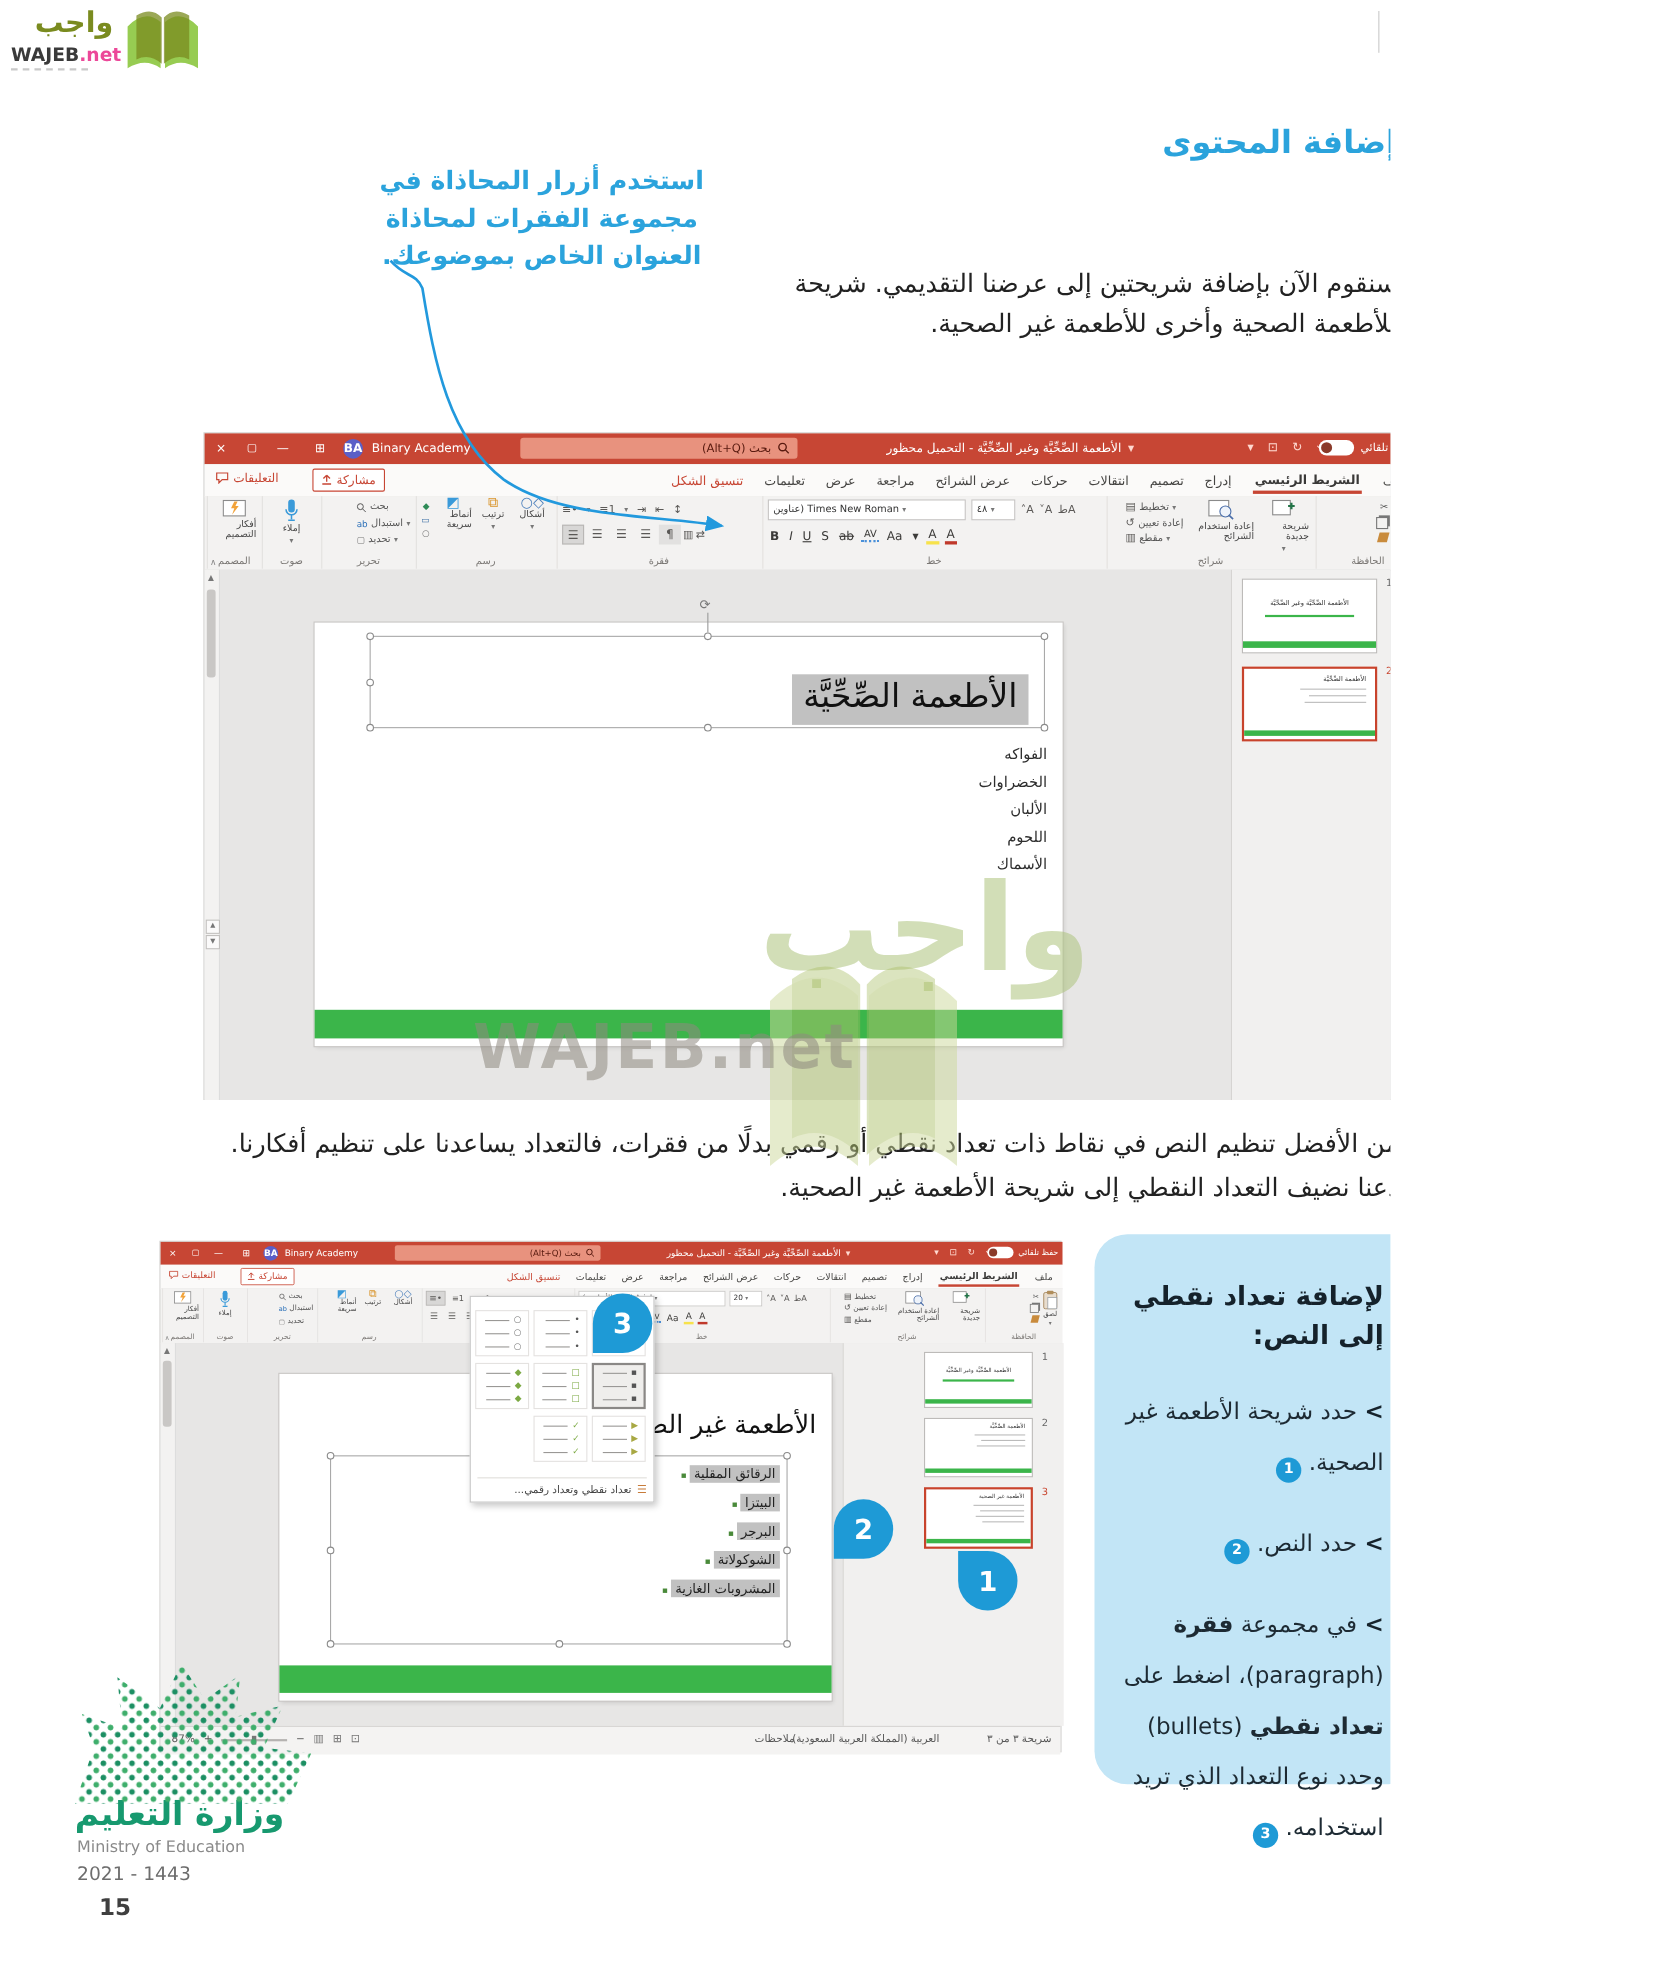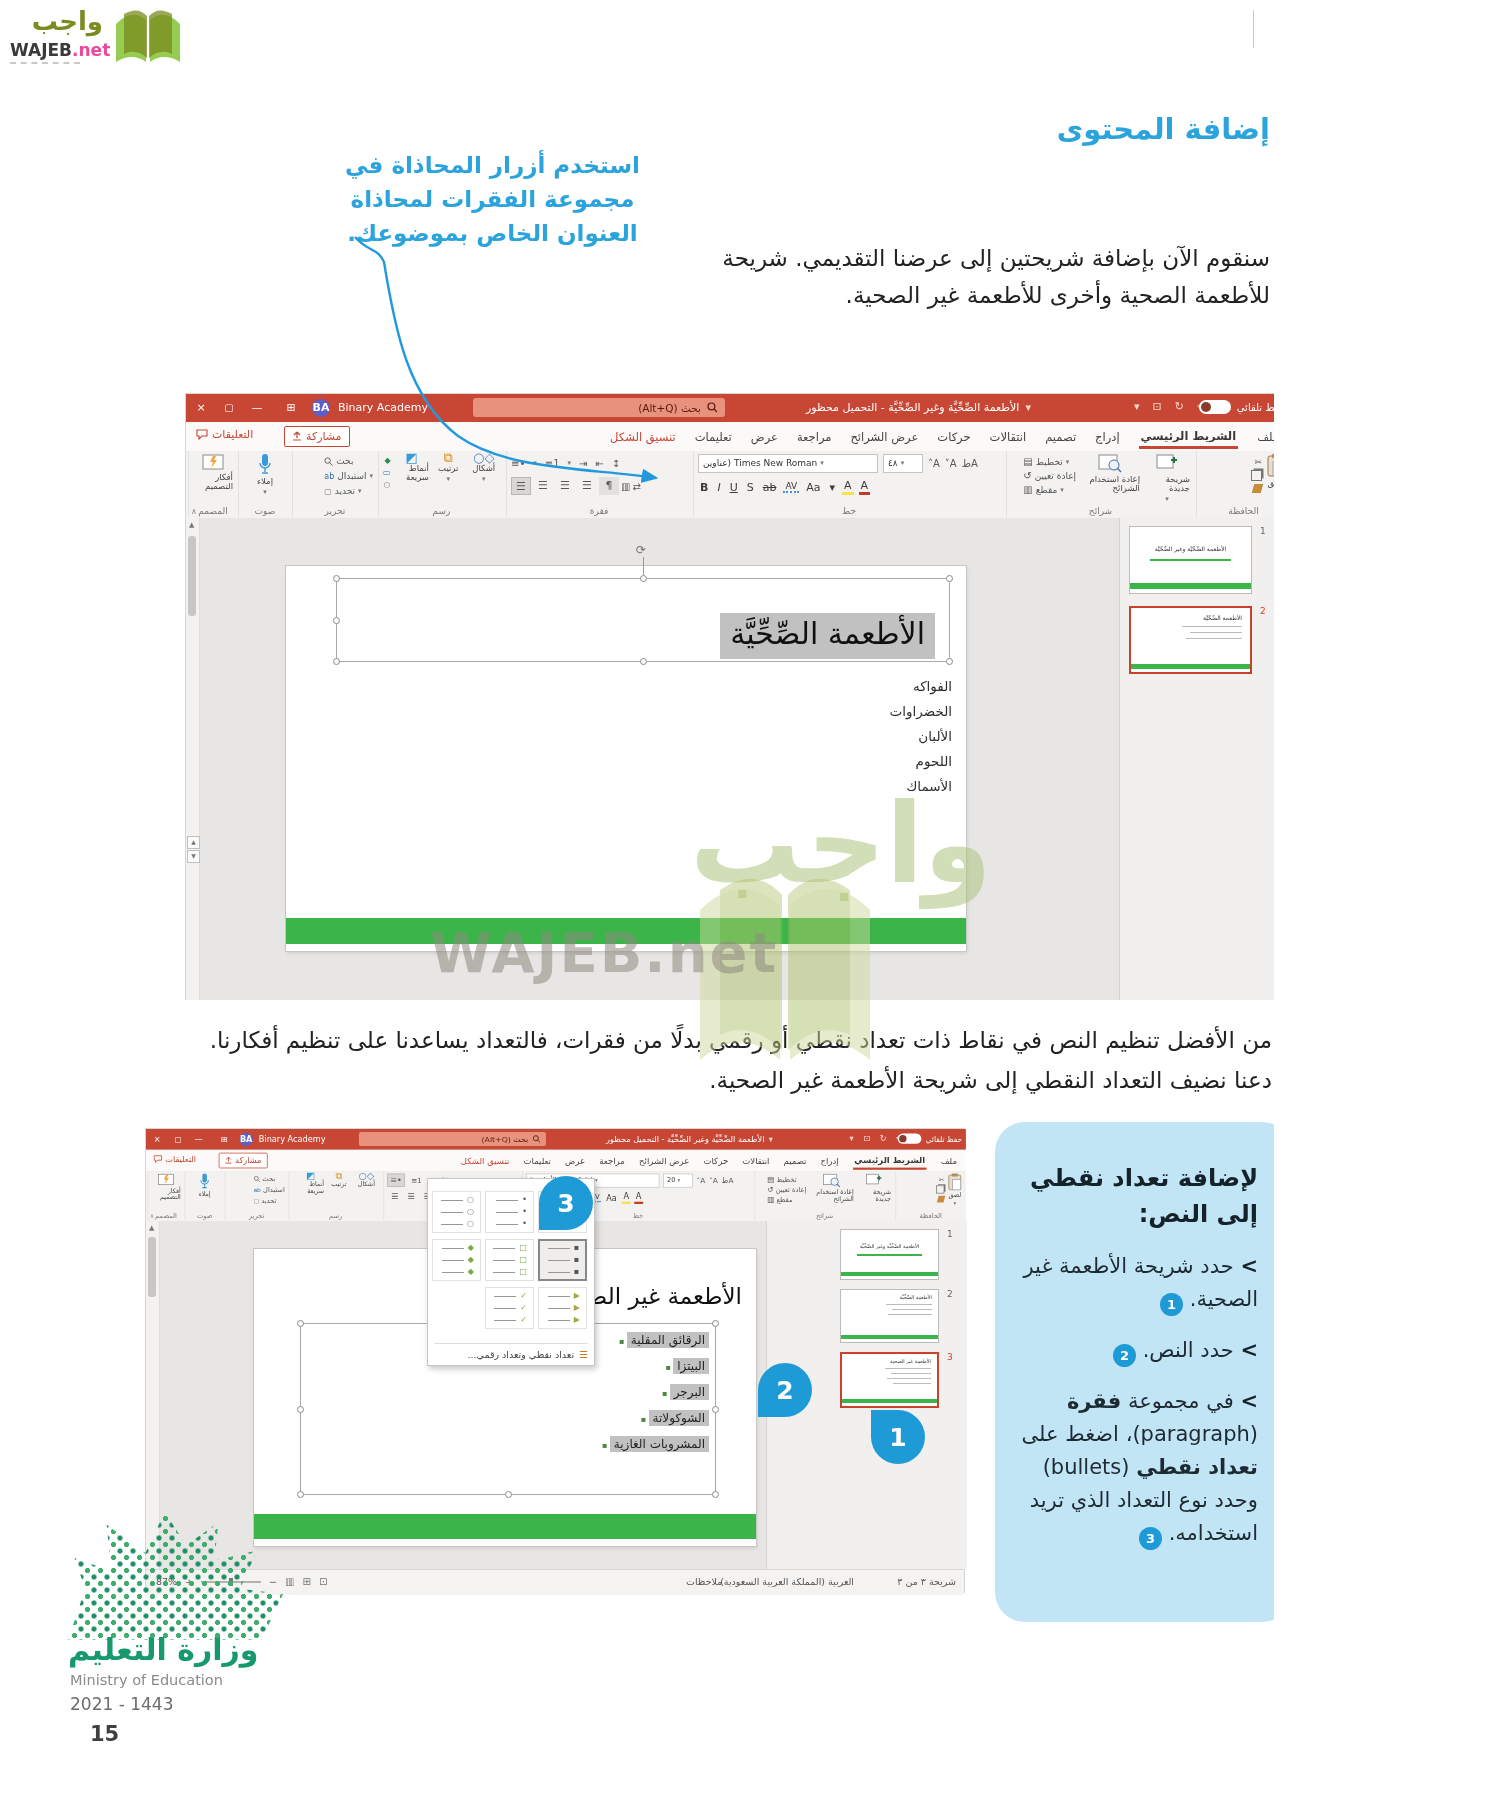--- a/index.html
+++ b/index.html
@@ -1,17 +1,17 @@
 <!DOCTYPE html>
 <html><head>
 <meta charset="utf-8">
 <style>
   html,body{margin:0;padding:0;background:#fff;}
   .page{position:relative;width:1264px;height:1800px;background:#fff;overflow:hidden;
-        font-family:"DejaVu Sans",sans-serif;color:#1f1f1f;padding-left:10px;}
+        font-family:"DejaVu Sans",sans-serif;color:#1f1f1f;}
   .abs{position:absolute;}
   .ar{direction:rtl;text-align:right;}
   .ltr{direction:ltr;unicode-bidi:isolate;}
 
   
   .h-blue{color:#2BA3DC;font-weight:bold;font-size:29px;}
   .body-txt{font-size:23px;line-height:37px;color:#222;}
   .tip-txt{color:#2BA3DC;font-weight:bold;font-size:23px;line-height:34px;text-align:center;}
 
   
@@ -88,21 +88,21 @@
   .gfoot{position:absolute;left:6px;right:6px;bottom:5px;border-top:1px solid #e0deda;padding-top:5px;
          display:flex;flex-direction:row-reverse;align-items:center;gap:5px;font-size:9.5px;color:#444;}
 
   
   .balloon{position:absolute;width:54px;height:54px;background:#1E9AD6;color:#fff;z-index:60;
            display:flex;align-items:center;justify-content:center;font-size:25px;font-weight:bold;}
   .b-bl{border-radius:50% 50% 50% 0;}
   .b-tl{border-radius:0 50% 50% 50%;}
   .sidebar{position:absolute;background:#C2E5F6;border-radius:30px;}
   .sidebar .title{font-size:24px;font-weight:bold;line-height:36px;color:#15222b;}
-  .sidebar .step{font-size:21px;line-height:33px;color:#1d2a33;margin-top:18px;}
+  .sidebar .step{font-size:21px;line-height:46px;color:#1d2a33;margin-top:28px;}
   .stepbadge{display:inline-flex;width:23px;height:23px;border-radius:50%;background:#1E9AD6;color:#fff;
              font-size:13px;font-weight:bold;align-items:center;justify-content:center;vertical-align:-3px;}
   .marker{font-weight:bold;color:#15222b;}
 
   
   .wm{pointer-events:none;z-index:20;}
   .mlogo-dots{position:absolute;left:68px;top:1512px;width:215px;height:128px;z-index:50;
      background-image:radial-gradient(circle,#3FAE6C 2.3px,transparent 2.9px),
                       radial-gradient(circle,#1C8F63 2.3px,transparent 2.9px);
      background-size:13px 13px,13px 13px;background-position:0 0,6.5px 6.5px;

